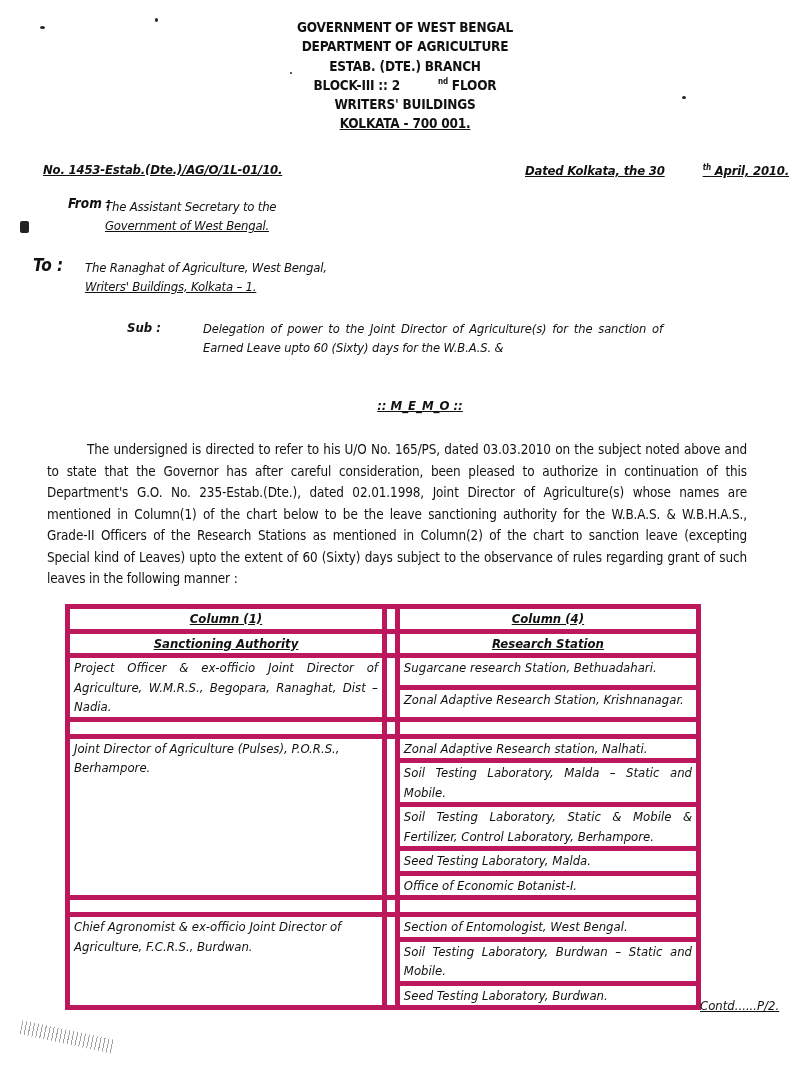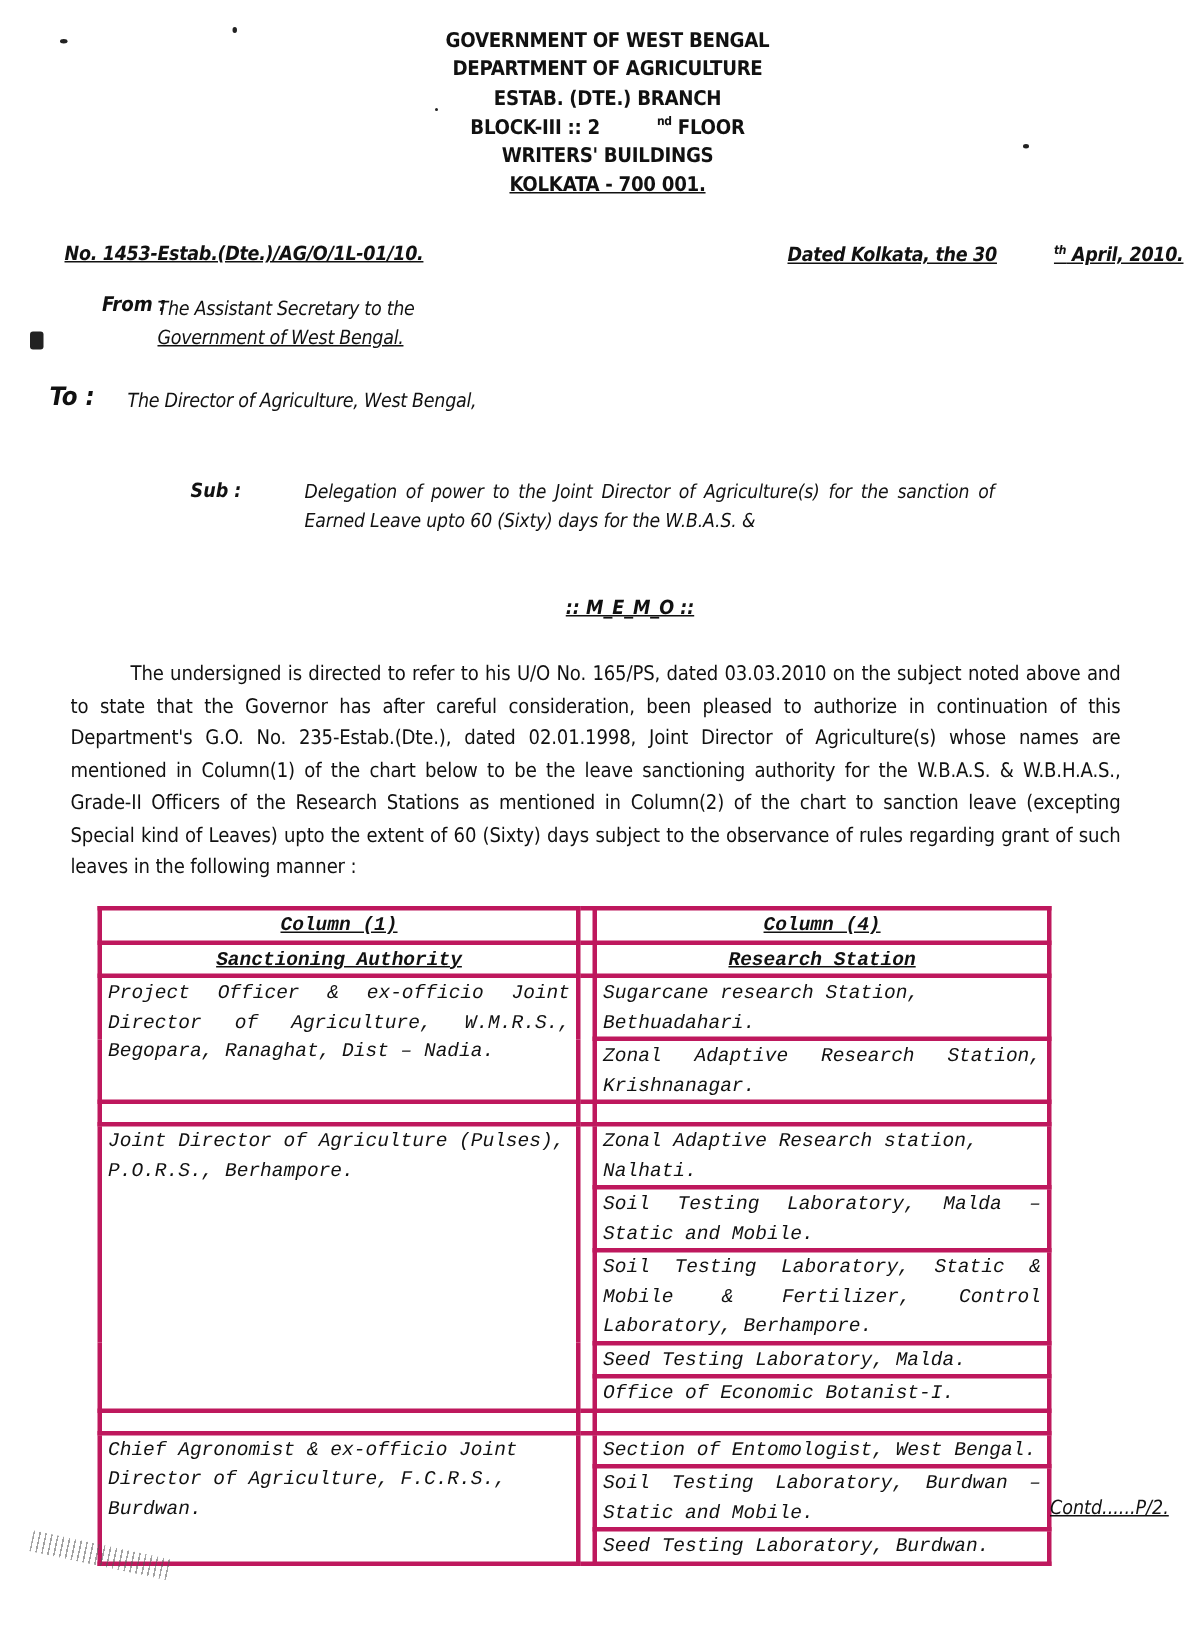--- a/index.html
+++ b/index.html
@@ -15,21 +15,21 @@
   .ref { left:43px; top:162px; font-size:13px; font-weight:bold; font-style:italic; text-decoration:underline; letter-spacing:-0.2px; }
   .dated { left:525px; top:163px; font-size:13px; font-weight:bold; font-style:italic; text-decoration:underline; letter-spacing:-0.2px; }
   .lbl { font-size:13.5px; font-weight:bold; font-style:italic; }
   .addr { font-size:13px; font-style:italic; line-height:19px; letter-spacing:-0.2px; }
   .sub-lbl { left:127px; top:320px; font-size:13px; font-weight:bold; font-style:italic; }
   .sub-text { left:193px; top:320px; width:460px; font-size:12.8px; font-style:italic; line-height:18.5px; text-align:justify; letter-spacing:-0.1px;margin-left:10px; }
   .memo { left:0; width:800px; top:398px; text-align:center; font-size:13px; font-weight:bold; font-style:italic; padding-left:20px; }
   .para { left:47px; top:439px; width:700px; font-size:13.4px; line-height:21.5px; text-align:justify; letter-spacing:-0.1px; }
   .para .first { text-indent:40px; }
   table.chart { position:absolute; left:65px; top:604px; border-collapse:collapse; width:636px; font-size:13px; font-style:italic; }
-  table.chart td { border:3px solid #be185d; padding:0 4px; vertical-align:top; line-height:19.5px;font-family:Liberation Mono, monospace; }
+  table.chart td { border:5px solid #be185d; padding:0 4px; vertical-align:top; line-height:19.5px; }
   td.c1 { width:306px; }
   td.gap { width:8px; padding:0 !important; }
   td.c2 { width:290px; }
   td.head { text-align:center; font-weight:bold; text-decoration:underline; }
   td.blank { height:12px; }
   .just { text-align:justify; text-align-last:auto; }
   .contd { left:700px; top:998px; font-size:13px; font-style:italic; text-decoration:underline; }
   .speck { position:absolute; background:#222; border-radius:50%; }
   .smudge { left:20px; top:1030px; width:95px; height:14px; transform:rotate(12deg);
     background:repeating-linear-gradient(90deg,#555 0 1px,transparent 1px 4px); opacity:0.55; }
@@ -50,21 +50,22 @@
 <div class="abs dated"><span>Dated Kolkata, the 30</span><sup>th</sup><span> April, 2010.</span></div>
 
 <div class="abs lbl" style="left:32px; top:195px;margin-left:36px;">From :</div>
 <div class="abs addr" style="left:105px; top:197px;">
   <div>The Assistant Secretary to the</div>
   <div class="u">Government of West Bengal.</div>
 </div>
 
 <div class="abs lbl" style="left:33px; top:255px; font-size:17px;">To :</div>
 <div class="abs addr" style="left:85px; top:258px;">
-  <div>The Director of Agriculture, West Bengal,</div>
+  <div>The Ranaghat of Agriculture, West Bengal,</div>
+  <div class="u">Writers' Buildings, Kolkata – 1.</div>
 </div>
 
 <div class="abs sub-lbl">Sub :</div>
 <div class="abs sub-text">
   <span>Delegation of power to the Joint Director of Agriculture(s) for the sanction of Earned Leave upto 60 (Sixty) days for the W.B.A.S. &amp;</span><br>
 </div>
 
 <div class="abs memo u">:: M_E_M_O ::</div>
 
 <div class="abs para">

